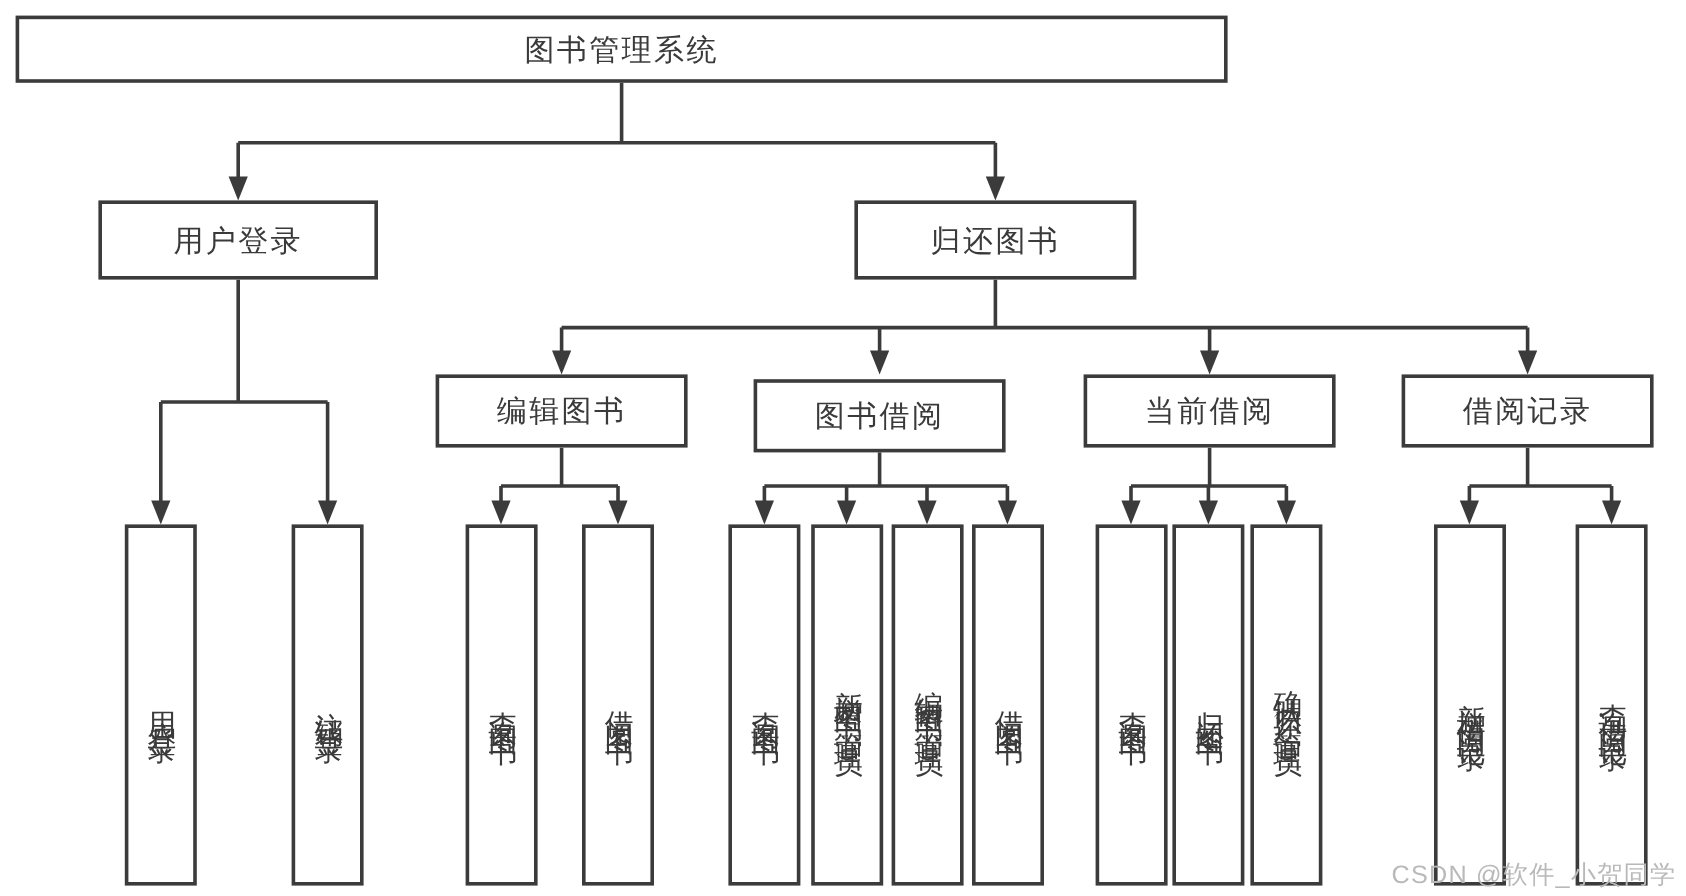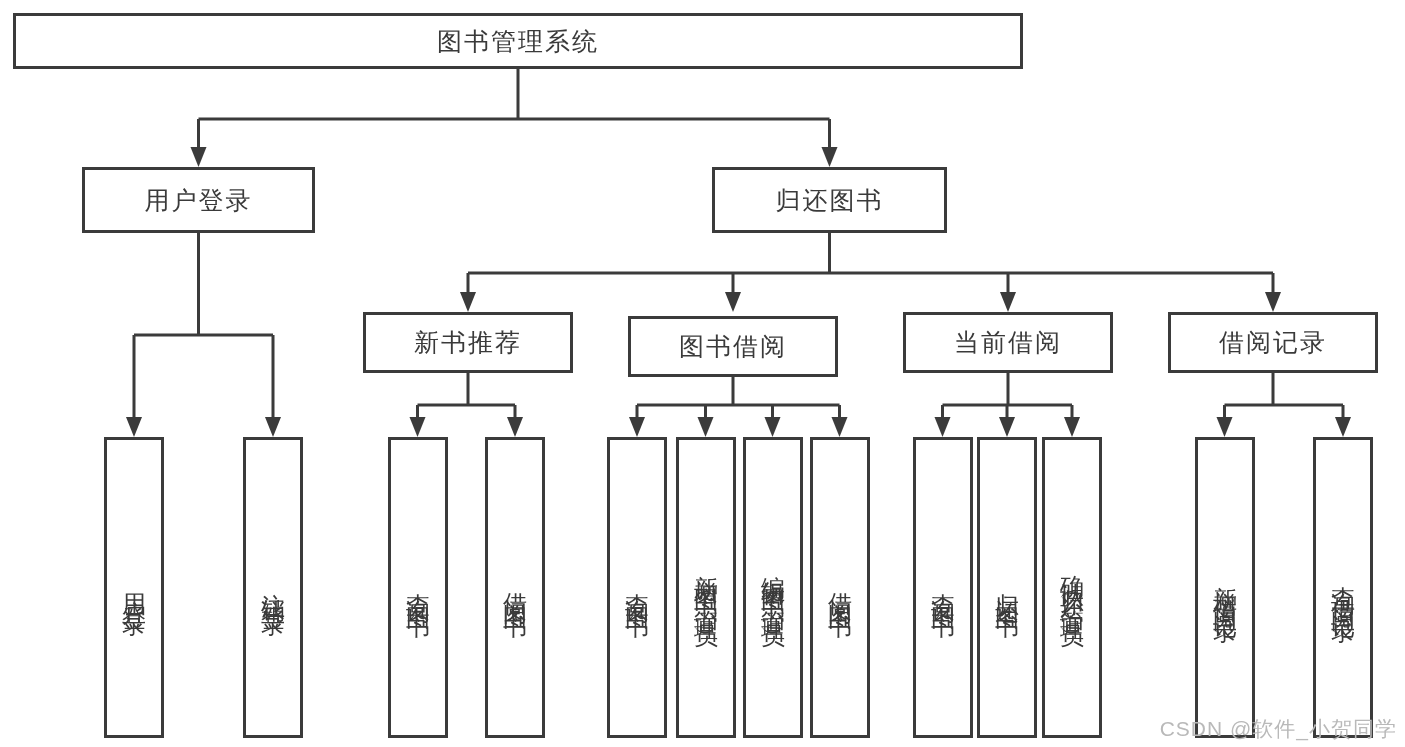--- a/index.html
+++ b/index.html
@@ -78,21 +78,21 @@
       <polygon points="1216.5,417 1232.5,417 1224.5,437"></polygon>
       <polygon points="1335,417 1351,417 1343,437"></polygon>
     </g>
   </svg>
 
   <div class="node h-label" style="left:13px; top:13px; width:1010px; height:56px;">图书管理系统</div>
 
   <div class="node h-label" style="left:82px; top:167px; width:233px; height:66px;">用户登录</div>
   <div class="node h-label" style="left:712px; top:167px; width:235px; height:66px;">归还图书</div>
 
-  <div class="node h-label" style="left:363px; top:312px; width:210px; height:61px;">新书推荐</div>
+  <div class="node h-label" style="left:363px; top:312px; width:210px; height:61px;">编辑图书</div>
   <div class="node h-label" style="left:628px; top:316px; width:210px; height:61px;">图书借阅</div>
   <div class="node h-label" style="left:903px; top:312px; width:210px; height:61px;">当前借阅</div>
   <div class="node h-label" style="left:1168px; top:312px; width:210px; height:61px;">借阅记录</div>
 
   <div class="node v-label" style="left:104px; top:437px; width:60px; height:301px;">用户登录</div>
   <div class="node v-label" style="left:243px; top:437px; width:60px; height:301px;">注销登录</div>
 
   <div class="node v-label" style="left:388px; top:437px; width:60px; height:301px;">查询图书</div>
   <div class="node v-label" style="left:485px; top:437px; width:60px; height:301px;">借阅图书</div>
 

